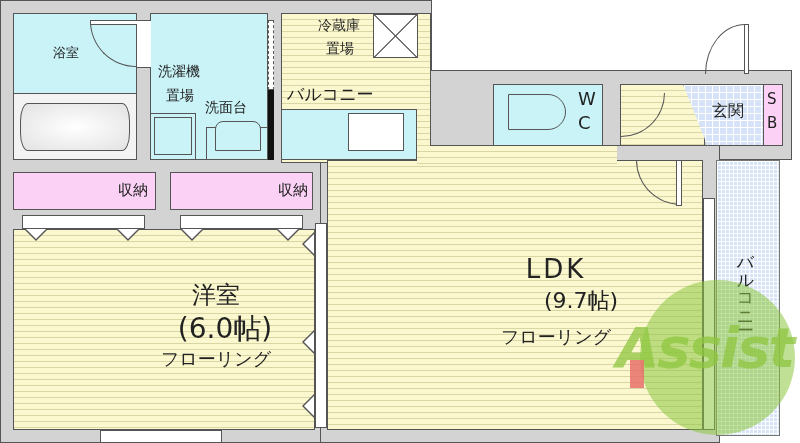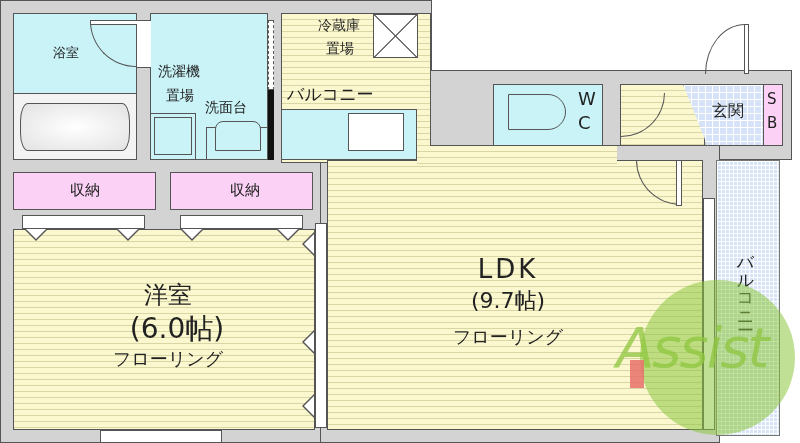--- a/index.html
+++ b/index.html
@@ -6,21 +6,21 @@
   body{width:800px;height:443px;position:relative;overflow:hidden;font-family:"DejaVu Sans","Liberation Sans",sans-serif;color:#222;}
   .abs{position:absolute;box-sizing:border-box;}
   .wall{background:#d3d3d3;border:1px solid #555;}
   .aqua{background:#c9f3f7;border:1px solid #555;}
   .floor{background-color:#fbf8cf;background-image:repeating-linear-gradient(to bottom, transparent 0px, transparent 5px, #d9d6a6 5px, #d9d6a6 6px);border:1px solid #555;}
   .pink{background:#fbd2f6;border:1px solid #555;}
   .tile{background-color:#d5e2f7;background-image:linear-gradient(#ffffff 1px,transparent 1px),linear-gradient(90deg,#ffffff 1px,transparent 1px);background-size:7px 7px;border:1px solid #555;}
   .tile-fine{background-color:#d5e2f7;background-image:linear-gradient(#ffffff 1px,transparent 1px),linear-gradient(90deg,#ffffff 1px,transparent 1px);background-size:4px 4px;border:1px solid #777;}
   .white{background:#ffffff;border:1px solid #555;}
   .lbl{position:absolute;white-space:nowrap;color:#222;line-height:1;}
-  .center{transform:translateX(-50%);text-align:left;}
+  .center{transform:translateX(-50%);text-align:left;margin-left:48px;}
   .tri-down{width:0;height:0;border-left:12px solid transparent;border-right:12px solid transparent;border-top:12px solid #555;position:absolute;}
   .tri-down::after{content:"";position:absolute;left:-10px;top:-12px;border-left:10px solid transparent;border-right:10px solid transparent;border-top:10px solid #fff;}
   .tri-left{width:0;height:0;border-top:12px solid transparent;border-bottom:12px solid transparent;border-right:12px solid #555;position:absolute;}
   .tri-left::after{content:"";position:absolute;top:-10px;left:2px;border-top:10px solid transparent;border-bottom:10px solid transparent;border-right:10px solid #fff;}
   .vtext{writing-mode:vertical-rl;text-orientation:upright;}
 </style>
 </head>
 <body>
 
 <div class="abs wall" style="left:0;top:0;width:432px;height:443px;"></div>
@@ -88,24 +88,24 @@
 <div class="tri-left" style="left:302px;top:394px;"></div>
 <div class="lbl center" style="left:168px;top:283px;font-size:24px;">洋室</div>
 <div class="lbl center" style="left:177px;top:315px;font-size:28px;">(6.0帖)</div>
 <div class="lbl center" style="left:168px;top:350px;font-size:18px;">フローリング</div>
 <div class="abs white" style="left:100px;top:430px;width:122px;height:13px;"></div>
 <div class="abs white" style="left:315px;top:223px;width:12px;height:205px;"></div>
 
 <div class="abs floor" style="left:327px;top:160px;width:376px;height:270px;"></div>
 <div class="abs floor" style="left:417px;top:146px;width:200px;height:20px;border:none;"></div>
 <div class="lbl center" style="left:508px;top:256px;font-size:26px;letter-spacing:3px;">LDK</div>
-<div class="lbl center" style="left:508px;top:290px;font-size:22px;">(9.7帖)</div>
+<div class="lbl center" style="left:533px;top:290px;font-size:22px;">(9.7帖)</div>
 <div class="lbl center" style="left:508px;top:328px;font-size:18px;">フローリング</div>
 <div class="abs" style="left:636px;top:160px;width:45px;height:45px;border-left:1px solid #555;border-bottom:1px solid #555;border-bottom-left-radius:45px;"></div>
 <div class="abs white" style="left:676px;top:160px;width:6px;height:46px;"></div>
 <div class="abs white" style="left:703px;top:198px;width:12px;height:232px;"></div>
 
 <div class="abs tile-fine" style="left:716px;top:160px;width:64px;height:276px;"></div>
 <div class="lbl vtext" style="left:737px;top:243px;font-size:17px;">バルコニー</div>
 
 <div class="abs" style="left:640px;top:280px;width:155px;height:155px;border-radius:50%;background:rgba(141,198,63,0.55);"></div>
-<div class="lbl" style="left:616px;top:320px;font-size:56px;font-weight:normal;font-style:italic;color:rgba(141,198,63,0.75);letter-spacing:-2px;">Assist</div>
+<div class="lbl" style="left:616px;top:320px;font-size:56px;font-weight:bold;font-style:italic;color:rgba(141,198,63,0.75);letter-spacing:-2px;">Assist</div>
 <div class="abs" style="left:630px;top:360px;width:14px;height:28px;background:rgba(232,112,106,0.85);"></div>
 
 </body></html>

